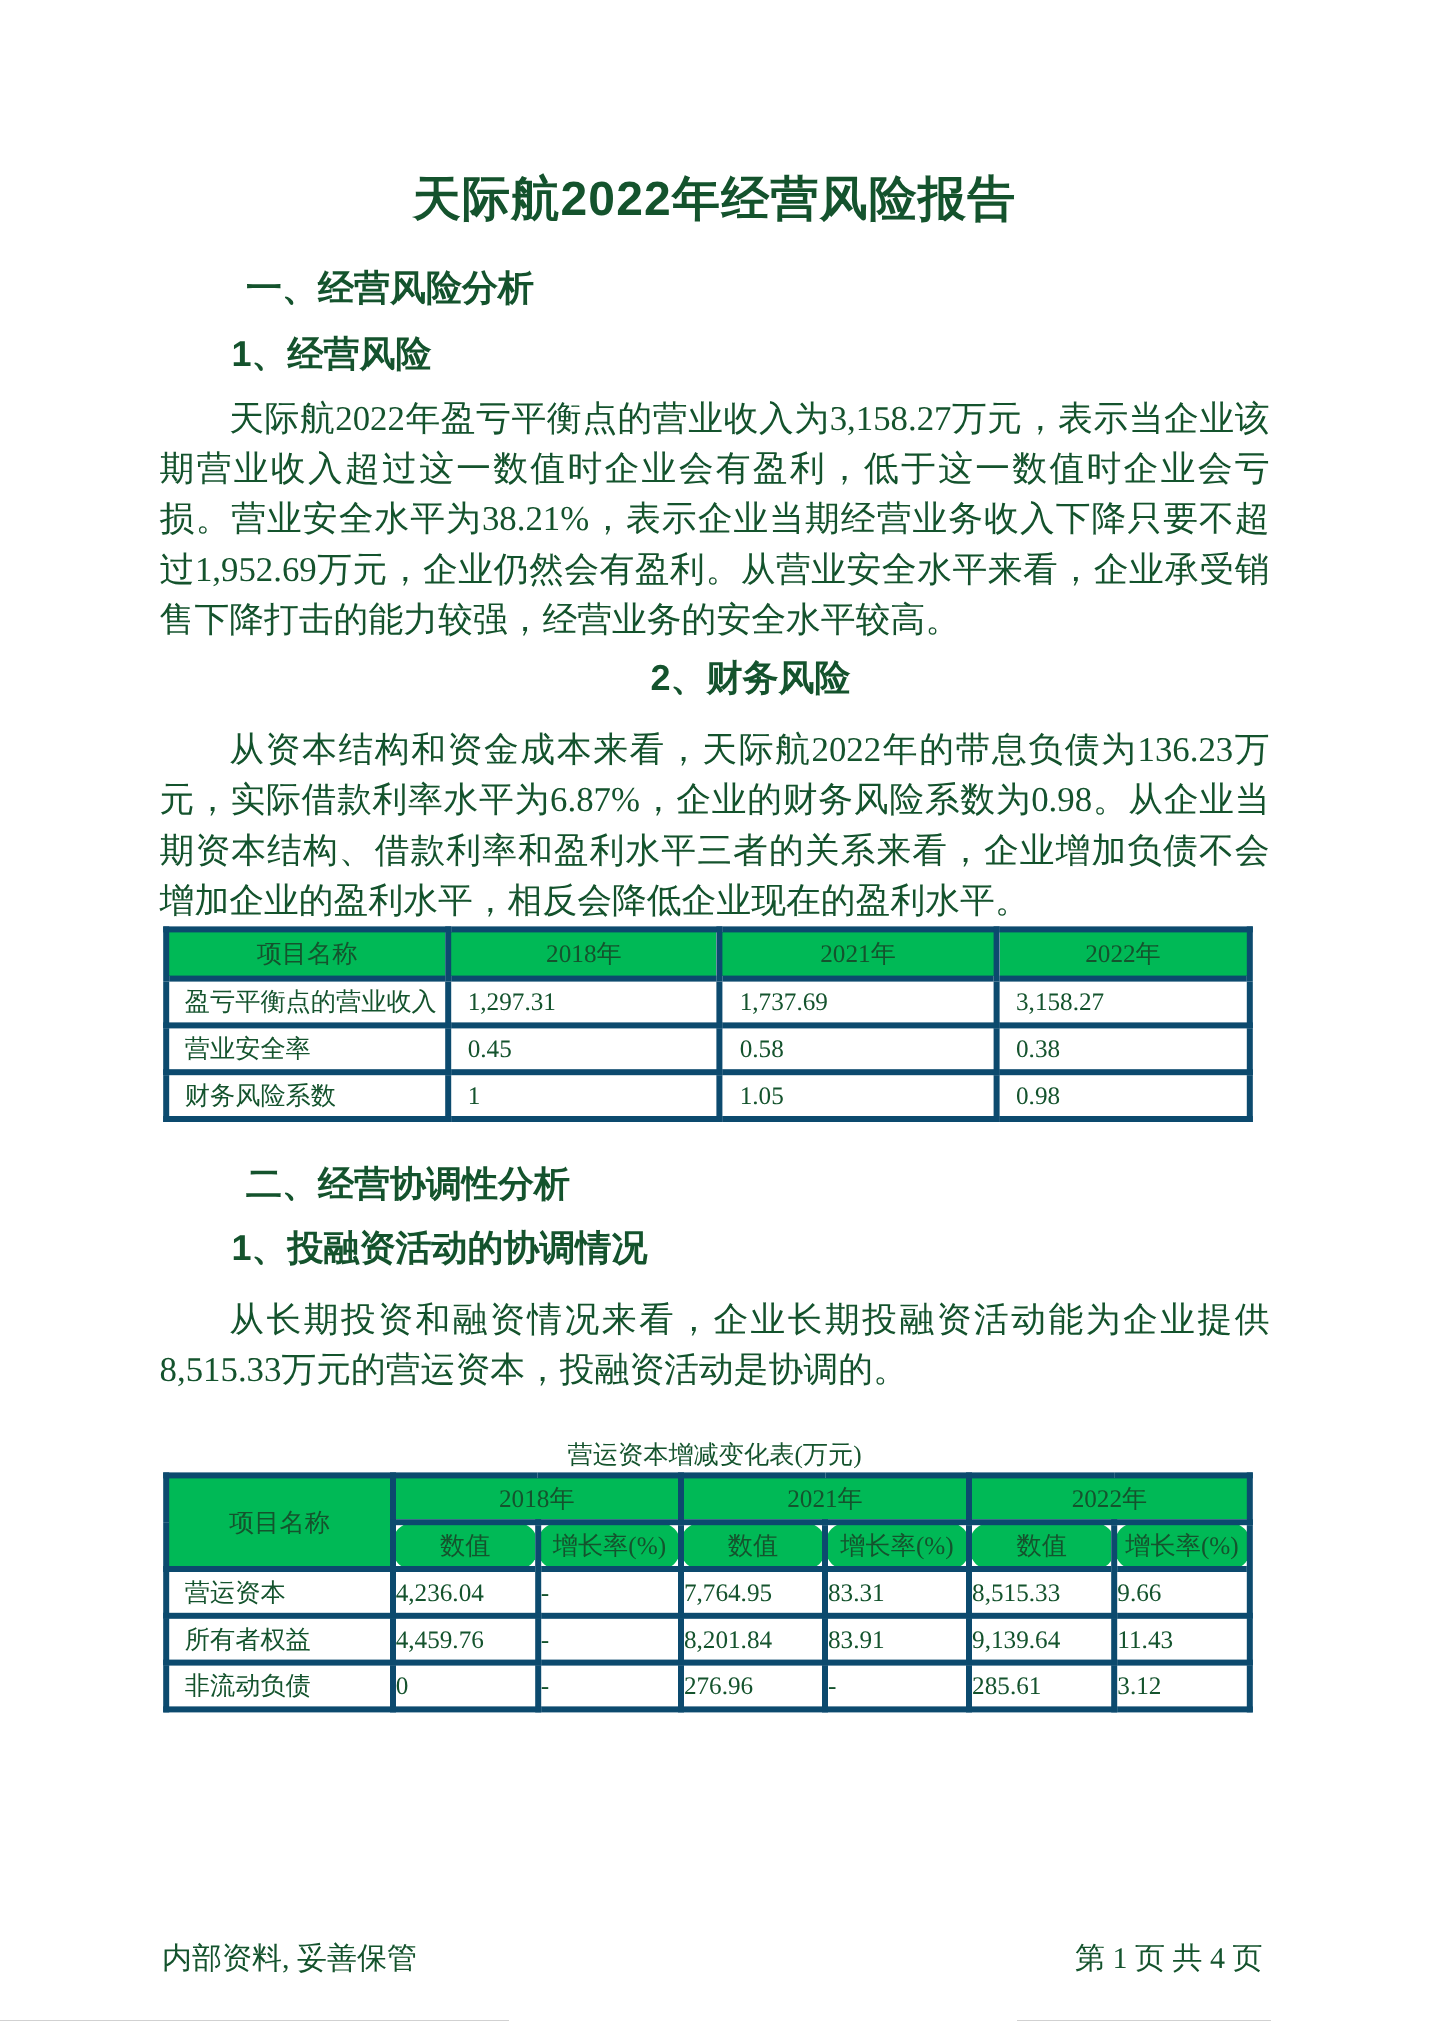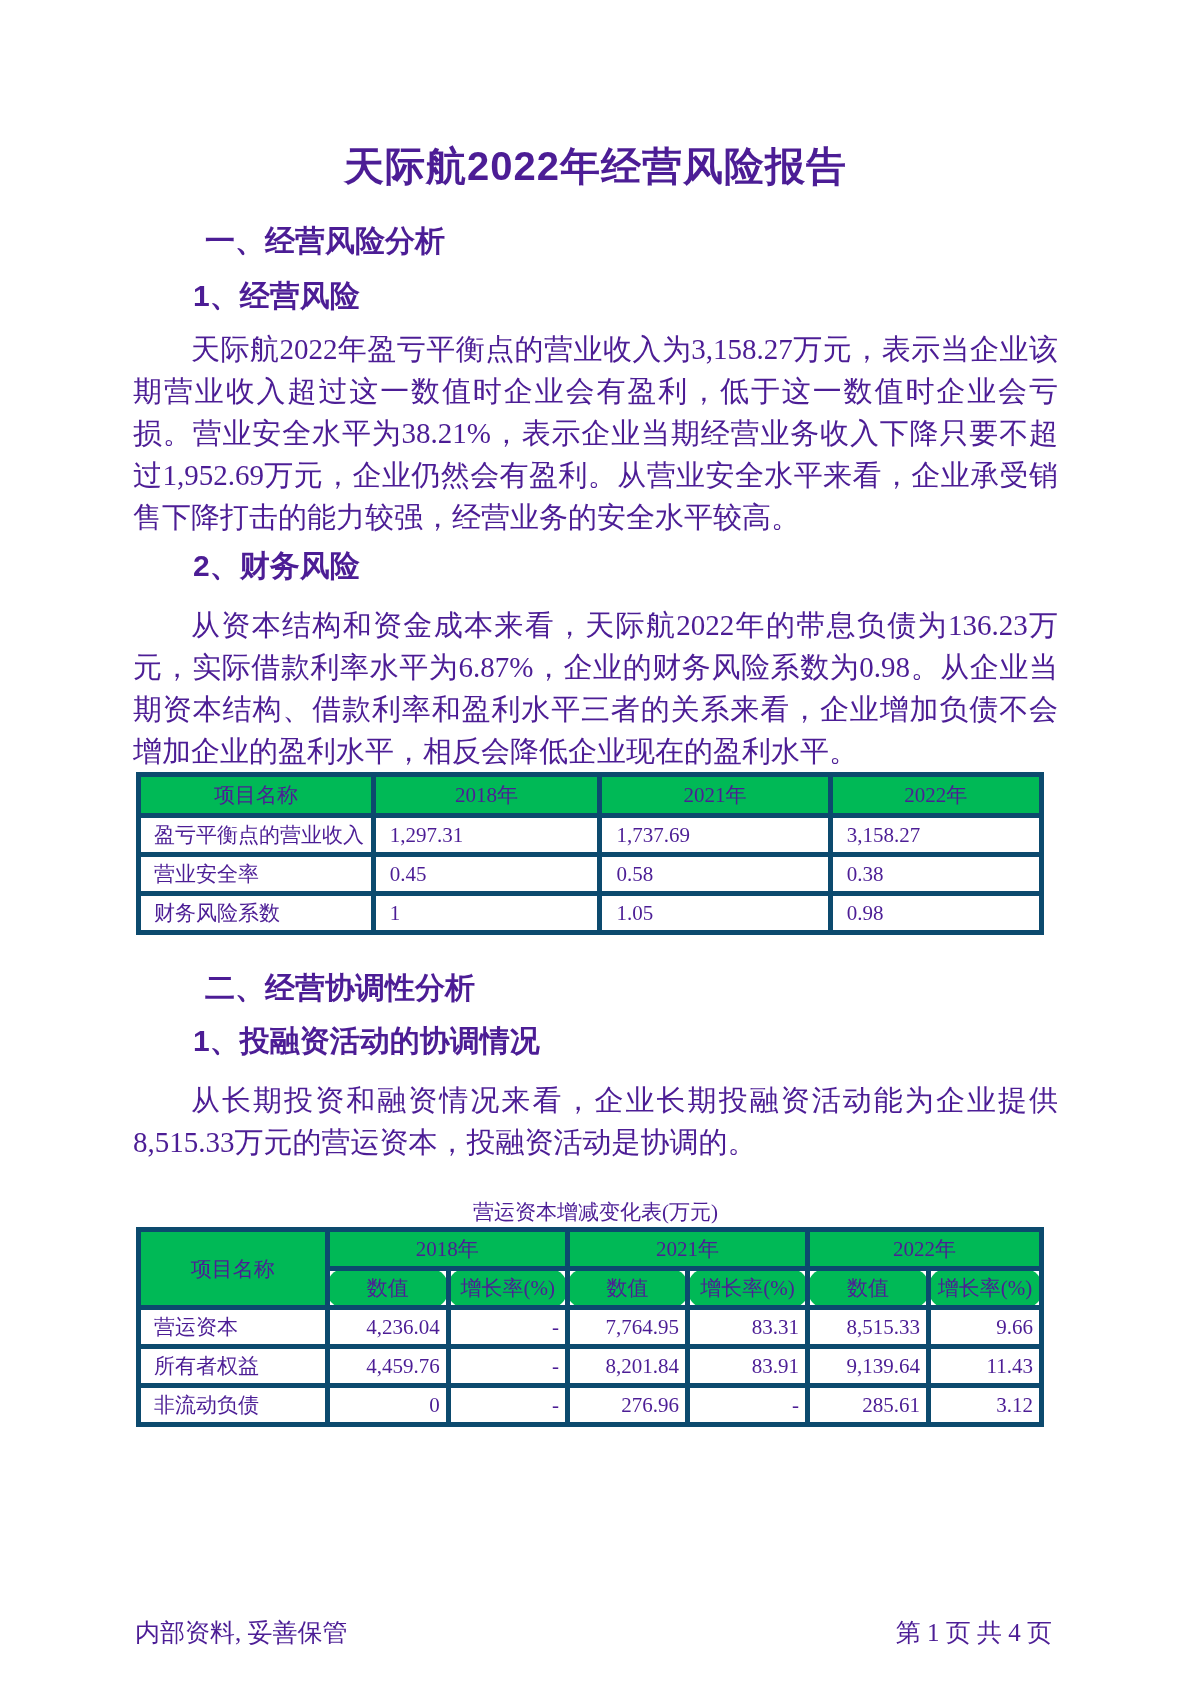--- a/index.html
+++ b/index.html
@@ -2,21 +2,21 @@
 <html lang="zh" style="--green: #00B956;"><head>
 <meta charset="utf-8">
 <style>
   html, body { margin: 0; padding: 0; background: #888; }
   .page {
     position: relative;
     width: 1191px;
     height: 1684px;
     margin: 0 auto;
     background: #ffffff;
-    color: #4c1d95;
+    color: #14532d;
     font-family: "Liberation Serif", "DejaVu Serif", serif;
     overflow: hidden;
     box-sizing: border-box;
   }
   .content {
     padding: 142px 133px 0 133px;
   }
   .title {
     margin: 0;
     font-family: "Liberation Sans", "DejaVu Sans", sans-serif;
@@ -36,21 +36,21 @@
   .h2-1 { margin-top: 33px; }
   .h2-2 { margin-top: 35px; }
   .h3 {
     font-family: "Liberation Sans", "DejaVu Sans", sans-serif;
     font-weight: 700;
     font-size: 30px;
     line-height: 36px;
     text-indent: 60px;
   }
   .h3-1 { margin-top: 19px; }
-  .h3-2 { margin-top: 10px; }
+  .h3-2 { margin-top: 10px; text-align: center; }
   .h3-3 { margin-top: 17px; }
   p.para {
     margin: 20px 0 0 0;
     font-size: 29px;
     line-height: 42px;
     text-align: justify;
     text-justify: inter-ideograph;
     text-indent: 58px;
   }
   p.para-1 { margin-top: 14px; }
@@ -78,21 +78,21 @@
     white-space: nowrap;
   }
   tr.th td {
     background: var(--green, #00B956);
     text-align: center;
   }
   .t1 tr.th td { height: 36px; border-bottom-width: 2px; }
   .t2 tr.th-sub td { border-bottom-width: 2px; border-radius: 17px; }
   td.name { text-align: left; padding-left: 13px; }
   .t1 td.val { text-align: left; padding-left: 14px; }
-  .t2 td.val { text-align: right; padding-right: 6px; }
+  .t2 td.val { padding-right: 6px; }
   .footer {
     position: absolute;
     left: 135px;
     right: 139px;
     top: 1576px;
     font-size: 25px;
     line-height: 26px;
     margin-top: 44px;
   }
   .footer .fl { float: left; }

